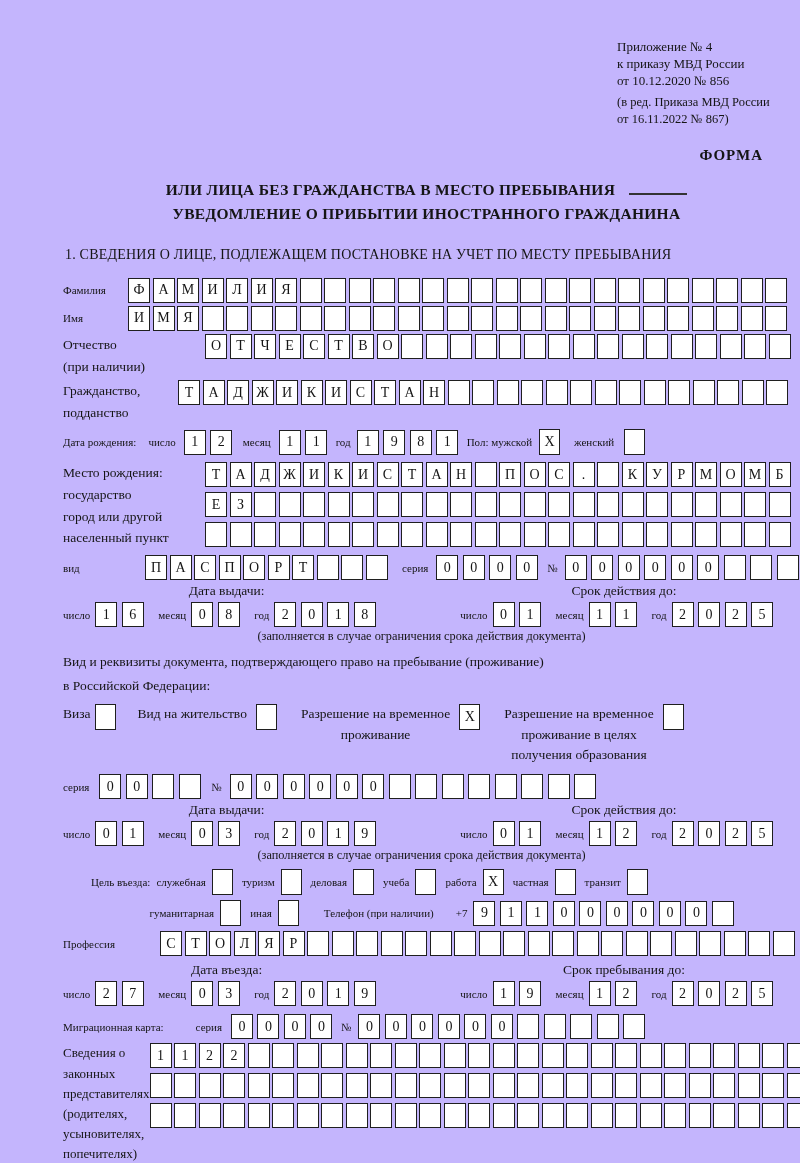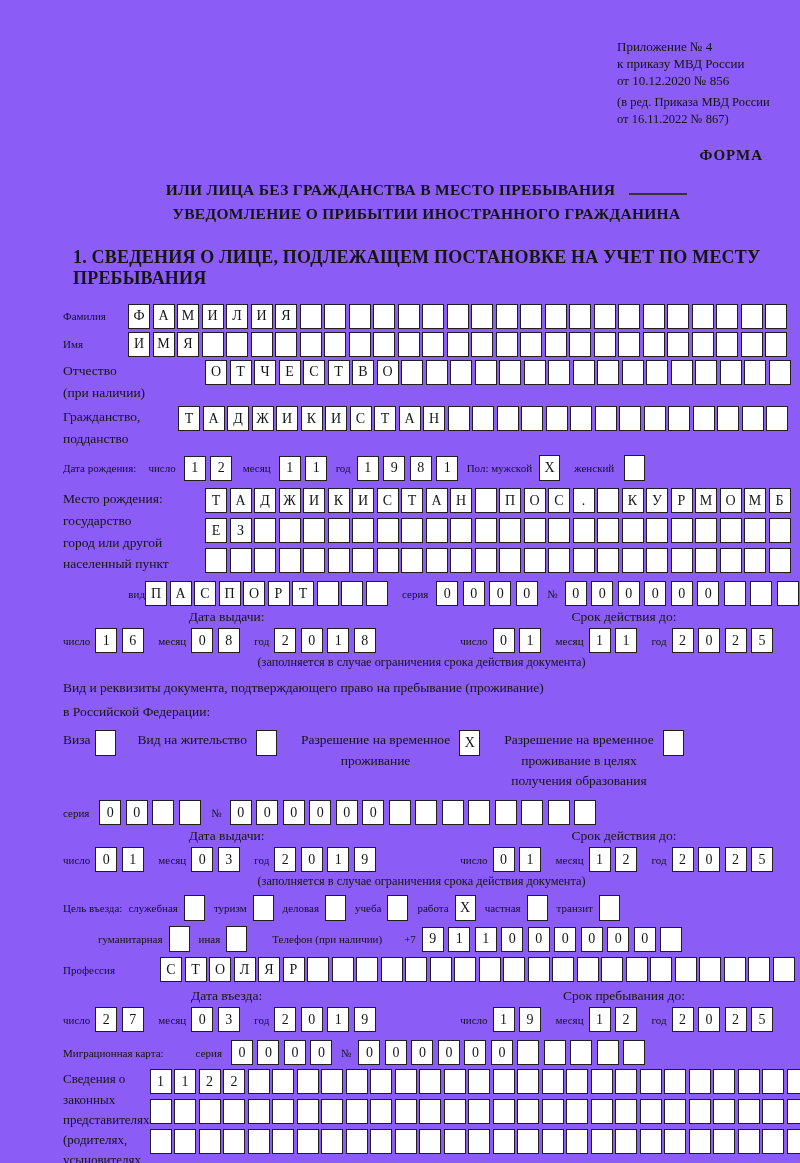--- a/index.html
+++ b/index.html
@@ -1,33 +1,33 @@
 <!DOCTYPE html>
 <html><head>
 <meta charset="utf-8">
 <style>
   html,body{margin:0;padding:0;background:#ffffff;}
   .page{
     position:relative;
     width:800px;height:1163px;
     box-sizing:border-box;
     padding:38px 10px 10px 63px;
-    background:#8b5cf6;
+    background:#c4b5fd;
     color:#151515;
     font-family:"Liberation Serif","DejaVu Serif",serif;
     font-size:13.5px;
     overflow:hidden;
   }
   .prelines{white-space:pre-line;}
   .annex{margin-left:554px;font-size:13px;line-height:1.32;}
   .annex-note{margin-left:554px;font-size:12.5px;line-height:1.32;margin-top:5px;}
   .forma{text-align:right;padding-right:27px;font-weight:bold;font-size:15px;letter-spacing:1px;margin-top:20px;}
   .title{text-align:center;font-weight:bold;font-size:15.5px;letter-spacing:0.3px;margin-top:14px;line-height:1.5;}
   .blank{display:inline-block;width:58px;border-bottom:2px solid #333;height:0.9em;margin-left:14px;}
-  .section1{font-weight:bold;font-size:18px;letter-spacing:0.2px;margin-top:22px;margin-left:10px;}
+  .section1{font-weight:normal;font-size:14px;letter-spacing:0.2px;margin-top:22px;margin-left:2px;}
   .frow{display:flex;align-items:center;margin-bottom:3px;}
   .frow.top{align-items:flex-start;}
   .lbl{font-size:11px;flex:none;}
   .lblblock{font-size:13.5px;line-height:1.6;flex:none;}
   .cells{display:flex;flex:none;}
   .cell{
     box-sizing:border-box;flex:none;
     width:22px;height:25px;
     border:1.6px solid #1f1f1f;
     margin-right:2.5px;
@@ -36,21 +36,21 @@
   }
   .dc .cell{margin-right:4.5px;}
   .cbox{
     box-sizing:border-box;flex:none;
     width:21px;height:26px;
     border:1.6px solid #1f1f1f;
     display:flex;align-items:center;justify-content:center;
     font-size:14px;background:#fff;
   }
   .w65{flex:0 0 65px;}
-  .w82{flex:0 0 82px;text-align:right;}
+  .w82{flex:0 0 82px;}
   .w97{flex:0 0 97px;}
   .w115{flex:0 0 115px;}
   .w142{flex:0 0 142px;}
   .w70{flex:0 0 70px;}
   .stack{display:flex;flex-direction:column;}
   .stack .cells{margin-bottom:5px;}
   .doc-title{text-align:center;font-weight:bold;font-size:13.5px;margin:4px 40px 5px 0;}
   .dates-row{display:flex;align-items:center;margin-top:3px;}
   .dategrp{display:inline-block;}
   .dg-title{text-align:center;font-size:13.5px;margin-bottom:3px;}
@@ -507,39 +507,39 @@
             <span class="cell">2</span>
             <span class="cell">0</span>
             <span class="cell">2</span>
             <span class="cell">5</span>
           </span>
       </div>
     </div>
   </div>
   <div class="constraint-note">(заполняется в случае ограничения срока действия документа)</div>
 
-  <div class="purposerow" style="margin-top:2px;">
+  <div class="purposerow" style="margin-top:2px;margin-left:28px;">
     <span class="lbl" style="margin-right:6px;">Цель въезда:</span>
     <span class="lbl">служебная</span>
     <span class="cbox"></span>
     <span class="lbl">туризм</span>
     <span class="cbox"></span>
     <span class="lbl">деловая</span>
     <span class="cbox"></span>
     <span class="lbl">учеба</span>
     <span class="cbox"></span>
     <span class="lbl">работа</span>
     <span class="cbox">X</span>
     <span class="lbl">частная</span>
     <span class="cbox"></span>
     <span class="lbl">транзит</span>
     <span class="cbox"></span>
   </div>
 
-  <div class="purposerow" style="margin-left:35px;">
+  <div class="purposerow" style="margin-left:35px;justify-content:center;">
     <span class="lbl">гуманитарная</span>
     <span class="cbox"></span>
     <span class="lbl">иная</span>
     <span class="cbox"></span>
     <span class="lbl" style="margin-left:16px;">Телефон (при наличии)</span>
     <span class="lbl" style="margin-left:22px;">+7</span>
     <span class="cells dc phone-cells">
         <span class="cell">9</span>
         <span class="cell">1</span>
         <span class="cell">1</span>

